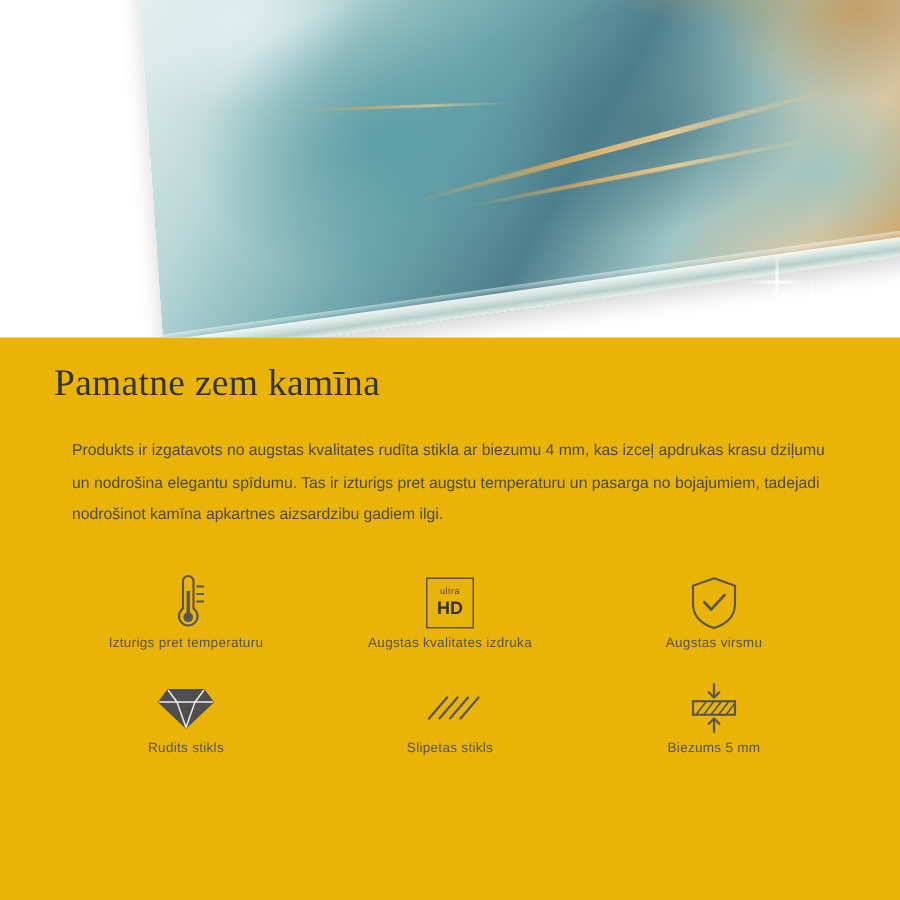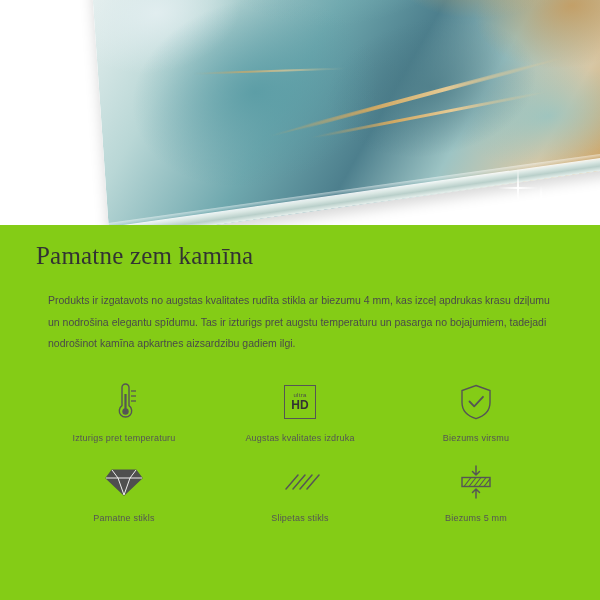--- a/index.html
+++ b/index.html
@@ -11,21 +11,21 @@
     height: 600px;
     background: #ffffff;
     font-family: "Liberation Sans", sans-serif;
     color: #3a3a3a;
     overflow: hidden;
   }
   .page {
     position: relative;
     width: 600px;
     height: 600px;
-    background: #84cc16;
+    background: #eab308;
   }
 
   
   .hero {
     position: relative;
     width: 600px;
     height: 225px;
     overflow: hidden;
     background: #ffffff;
   }
@@ -143,21 +143,20 @@
     align-items: center;
     text-align: center;
   }
   .feature-icon {
     height: 42px;
     display: flex;
     align-items: center;
     justify-content: center;
   }
   .feature-label {
-    margin-top: 10px;
     font-size: 9px;
     color: #555555;
     letter-spacing: .2px;
   }
   svg { display: block; }
   .hd-box {
     width: 30px;
     height: 32px;
     border: 1.4px solid #555;
     display: flex;
@@ -232,31 +231,31 @@
         <div class="feature-label">Augstas kvalitates izdruka</div>
       </div>
 
       <div class="feature">
         <div class="feature-icon">
           <svg width="36" height="40" viewBox="0 0 36 40">
             <path d="M18 3.5 32 8.5v12c0 8.2-5.8 13.6-14 16.2C9.8 34.1 4 28.7 4 20.5v-12z" fill="none" stroke="#555" stroke-width="1.4"></path>
             <path d="M11.5 19.5 16.2 24.3 25 14.8" fill="none" stroke="#555" stroke-width="1.8" stroke-linecap="round" stroke-linejoin="round"></path>
           </svg>
         </div>
-        <div class="feature-label">Biezums virsmu</div>
+        <div class="feature-label">Augstas virsmu</div>
       </div>
 
       <div class="feature">
         <div class="feature-icon">
           <svg width="40" height="36" viewBox="0 0 40 36">
             <path d="M8 6h24l6 8-18 17L2 14z" fill="#4f4f4f" stroke="#4f4f4f" stroke-width="1.2" stroke-linejoin="round"></path>
             <path d="M2 14h36M8 6l6 8M32 6l-6 8M14 14l6 17M26 14l-6 17" fill="none" stroke="#ffffff" stroke-width="1" opacity="0.9"></path>
           </svg>
         </div>
-        <div class="feature-label">Pamatne stikls</div>
+        <div class="feature-label">Rudits stikls</div>
       </div>
 
       <div class="feature">
         <div class="feature-icon">
           <svg width="40" height="34" viewBox="0 0 40 34">
             <g stroke="#555" stroke-width="1.5" stroke-linecap="round">
               <line x1="6" y1="24" x2="18" y2="10"></line>
               <line x1="13" y1="24" x2="25" y2="10"></line>
               <line x1="20" y1="24" x2="32" y2="10"></line>
               <line x1="27" y1="24" x2="39" y2="10"></line>

